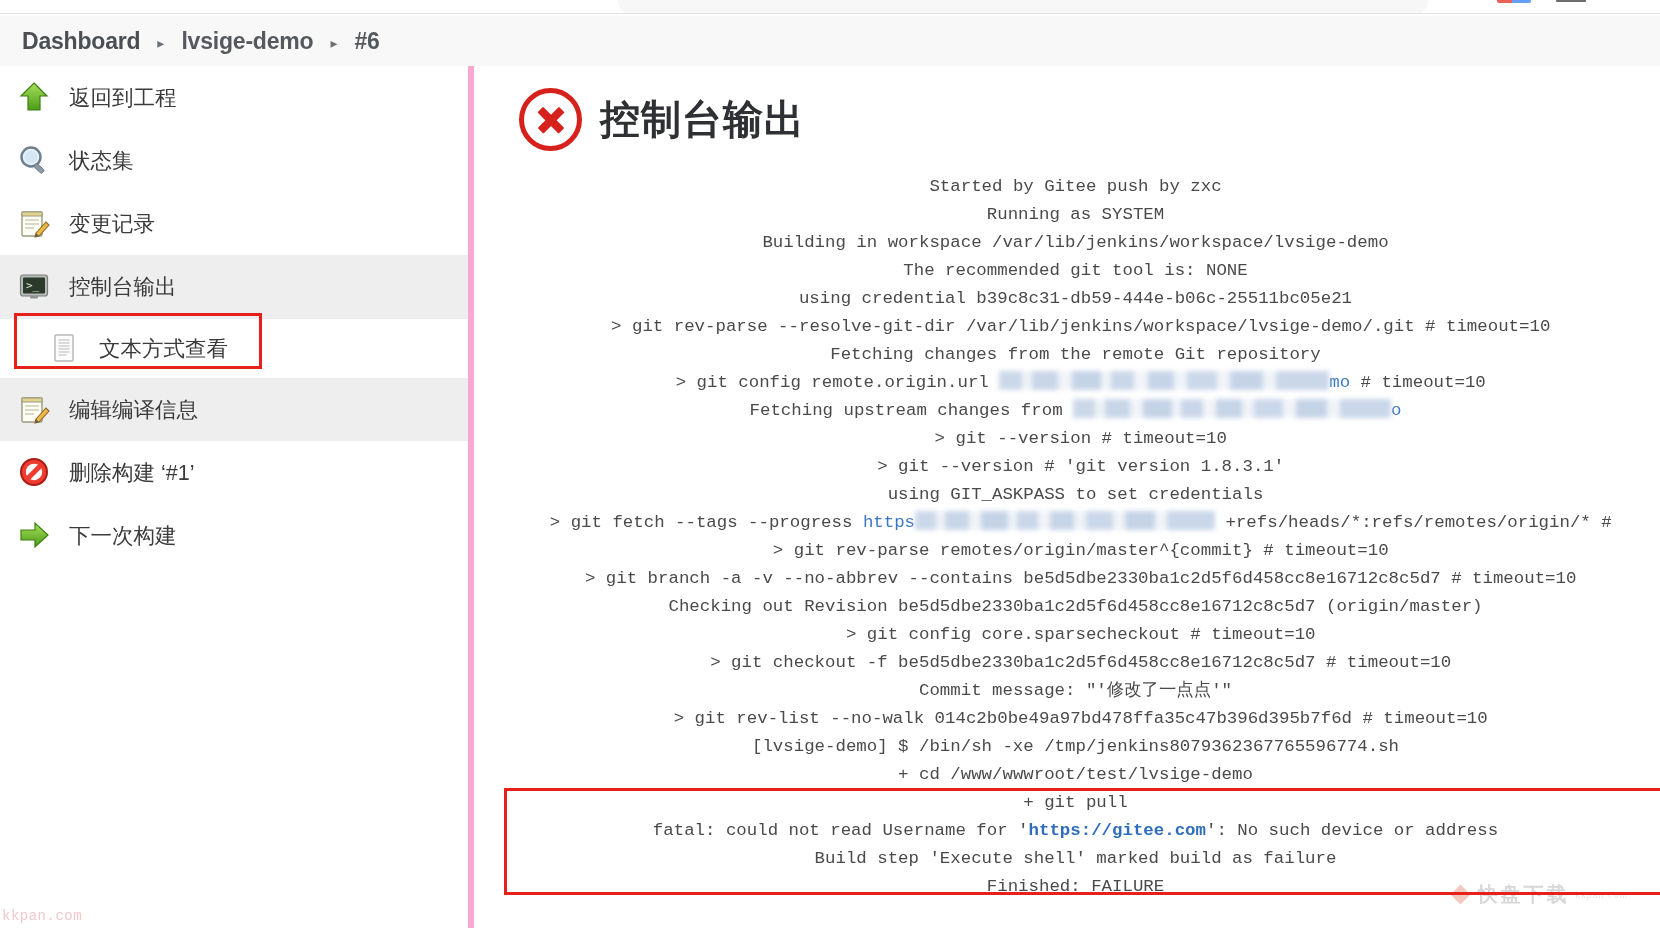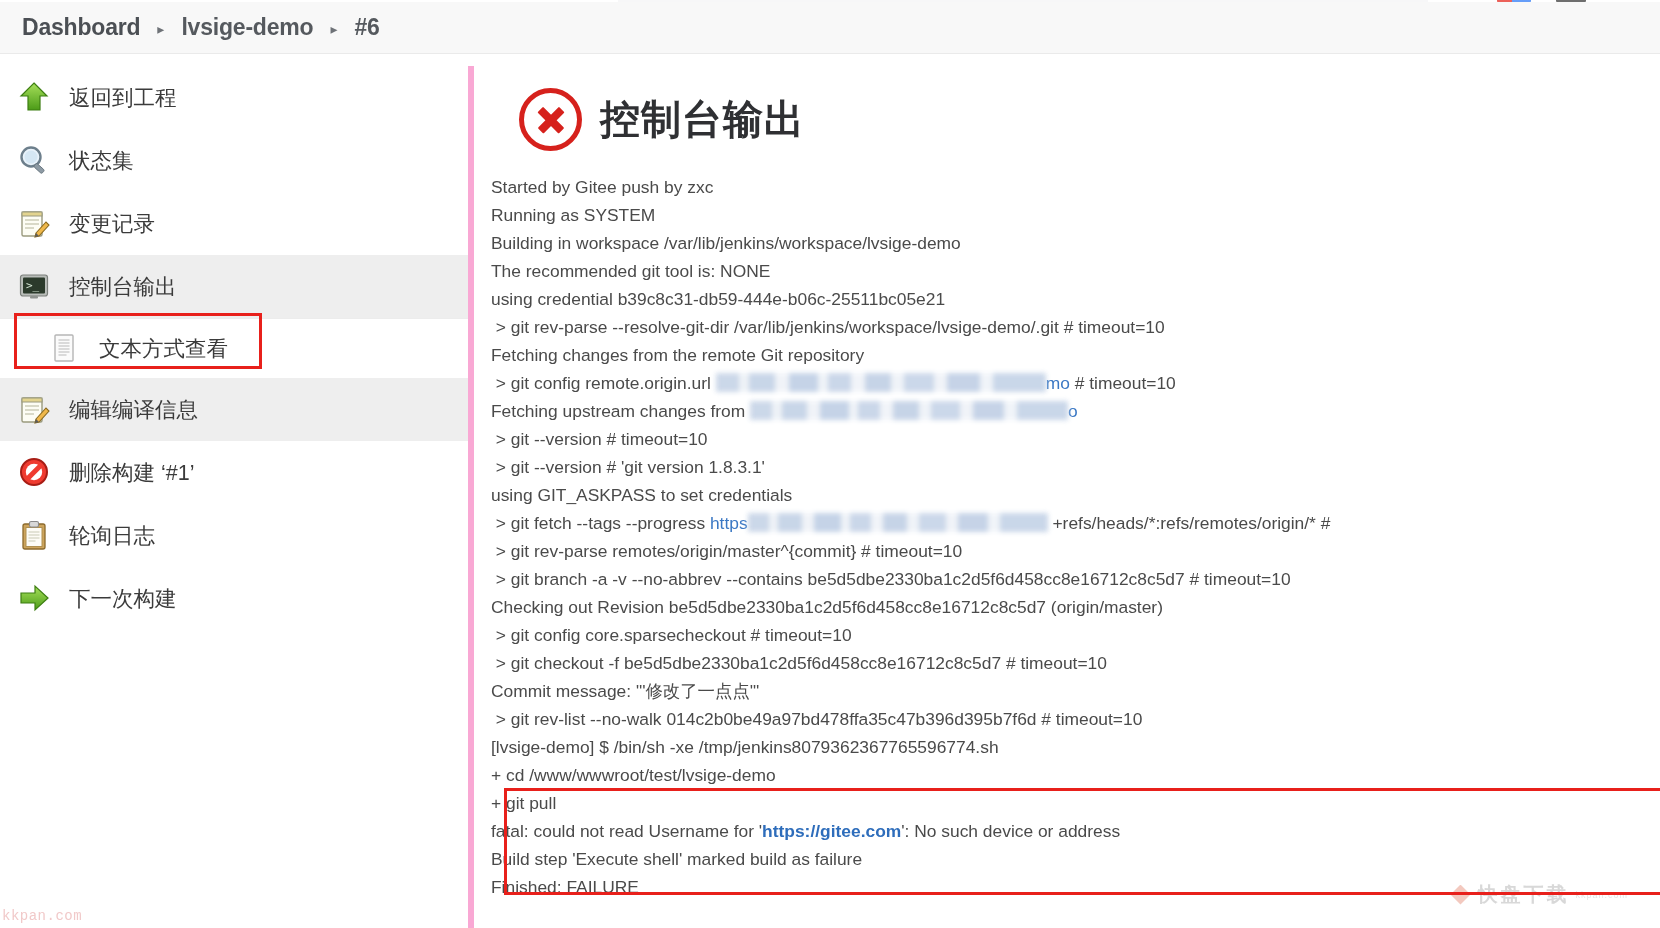--- a/index.html
+++ b/index.html
@@ -51,21 +51,21 @@
     opacity: .8;
   }
   .strip-divider {
     position: absolute; top: 13px; left: 0;
     width: 1660px; height: 1px;
     background: #e4e4e4;
   }
 
   
   .breadcrumb-bar {
-    position: absolute; top: 2px; left: 0;
+    position: absolute; top: 16px; left: 0;
     width: 1660px; height: 52px;
     background: #f8f8f8;
     display: flex; align-items: center;
     padding-left: 22px;
     border-bottom: 1px solid #eaeaea;
   }
   .crumb {
     font-size: 23px;
     font-weight: bold;
     color: #4b4f54;
@@ -153,25 +153,26 @@
   .console-title {
     font-size: 40px;
     font-weight: bold;
     color: #2f3033;
     margin-left: 18px;
     letter-spacing: 1px;
   }
 
   .log {
     margin: 22px 0 3px 16px;
-    font-family: Liberation Sans, sans-serif;
+    font-family: Liberation Mono, monospace;
     font-size: 17.4px;
     line-height: 28px;
     color: #4a4a4a;
     white-space: pre;
+    text-align: center;
   }
   .log .ln { height: 28px; }
   .log .lnk { color: #3b78c4; }
   .log .lnk-b { color: #2e6dbb; font-weight: bold; }
 
   
   .redact {
     display: inline-block;
     vertical-align: middle;
     height: 19px;
@@ -317,31 +318,20 @@
         <div class="side-item">
           <span class="ico"><svg viewBox="0 0 32 32" width="32" height="32">
               <circle cx="16" cy="16" r="13" fill="#ef3b30" stroke="#a81d15" stroke-width="2"></circle>
               <circle cx="16" cy="16" r="8.2" fill="#fff"></circle>
               <rect x="6" y="13.6" width="20" height="5" rx="1" fill="#ef3b30" transform="rotate(-45 16 16)"></rect>
             </svg></span>
           <span class="lbl">删除构建 ‘#1’</span>
         </div>
         <div class="side-item">
           <span class="ico"><svg viewBox="0 0 32 32" width="32" height="32">
-              <rect x="5" y="5" width="22" height="25" rx="2" fill="#cda45c" stroke="#8c6a2c" stroke-width="1.3"></rect>
-              <rect x="8" y="8.5" width="16" height="19" fill="#fdfcf6" stroke="#b09050" stroke-width="1"></rect>
-              <rect x="11.5" y="2.5" width="9" height="5.5" rx="1.6" fill="#d8d8d8" stroke="#8a8a8a" stroke-width="1.1"></rect>
-              <g stroke="#c9c9b5" stroke-width="1.2">
-                <path d="M10.5 13h11M10.5 16h11M10.5 19h11M10.5 22h7"></path>
-              </g>
-            </svg></span>
-          <span class="lbl">轮询日志</span>
-        </div>
-        <div class="side-item">
-          <span class="ico"><svg viewBox="0 0 32 32" width="32" height="32">
               <defs>
                 <linearGradient id="gg2" x1="0" y1="0" x2="0" y2="1">
                   <stop offset="0" stop-color="#a6e05a"></stop>
                   <stop offset="1" stop-color="#4c9b18"></stop>
                 </linearGradient>
               </defs>
               <path d="M30 16 L17 28 V21 H3 V11 H17 V4 Z" fill="url(#gg2)" stroke="#3d7e12" stroke-width="1.2"></path>
             </svg></span>
           <span class="lbl">下一次构建</span>
         </div>

